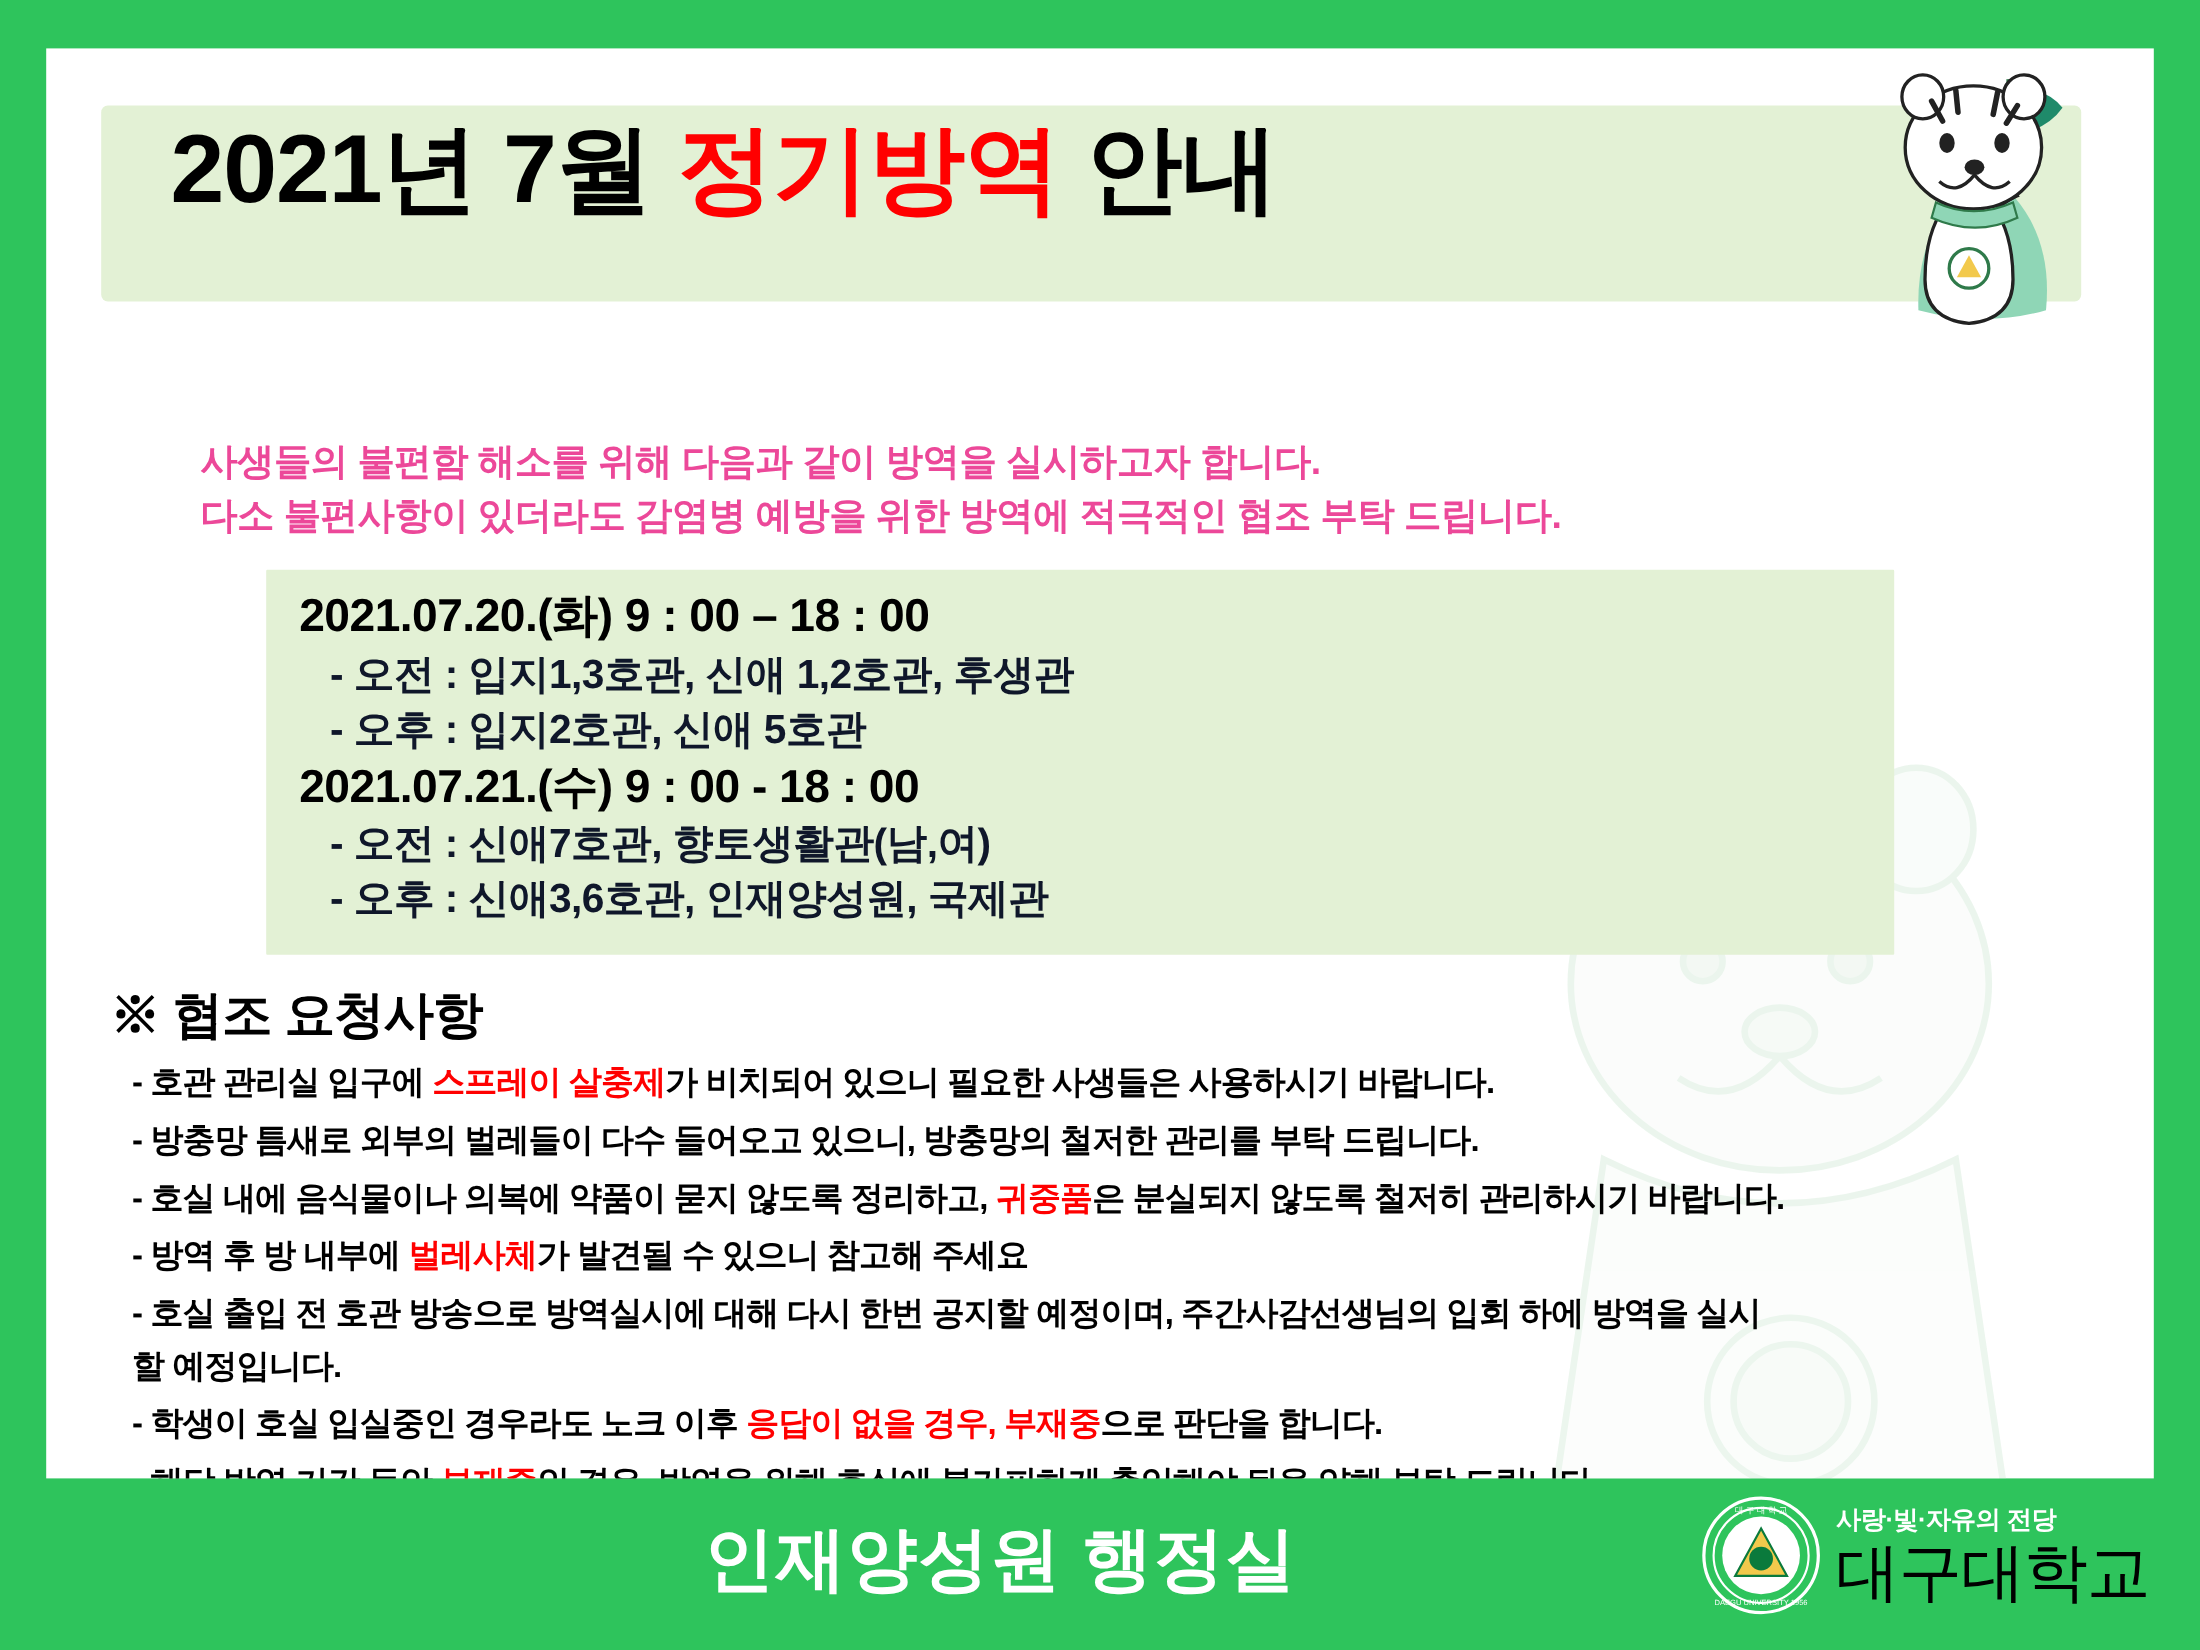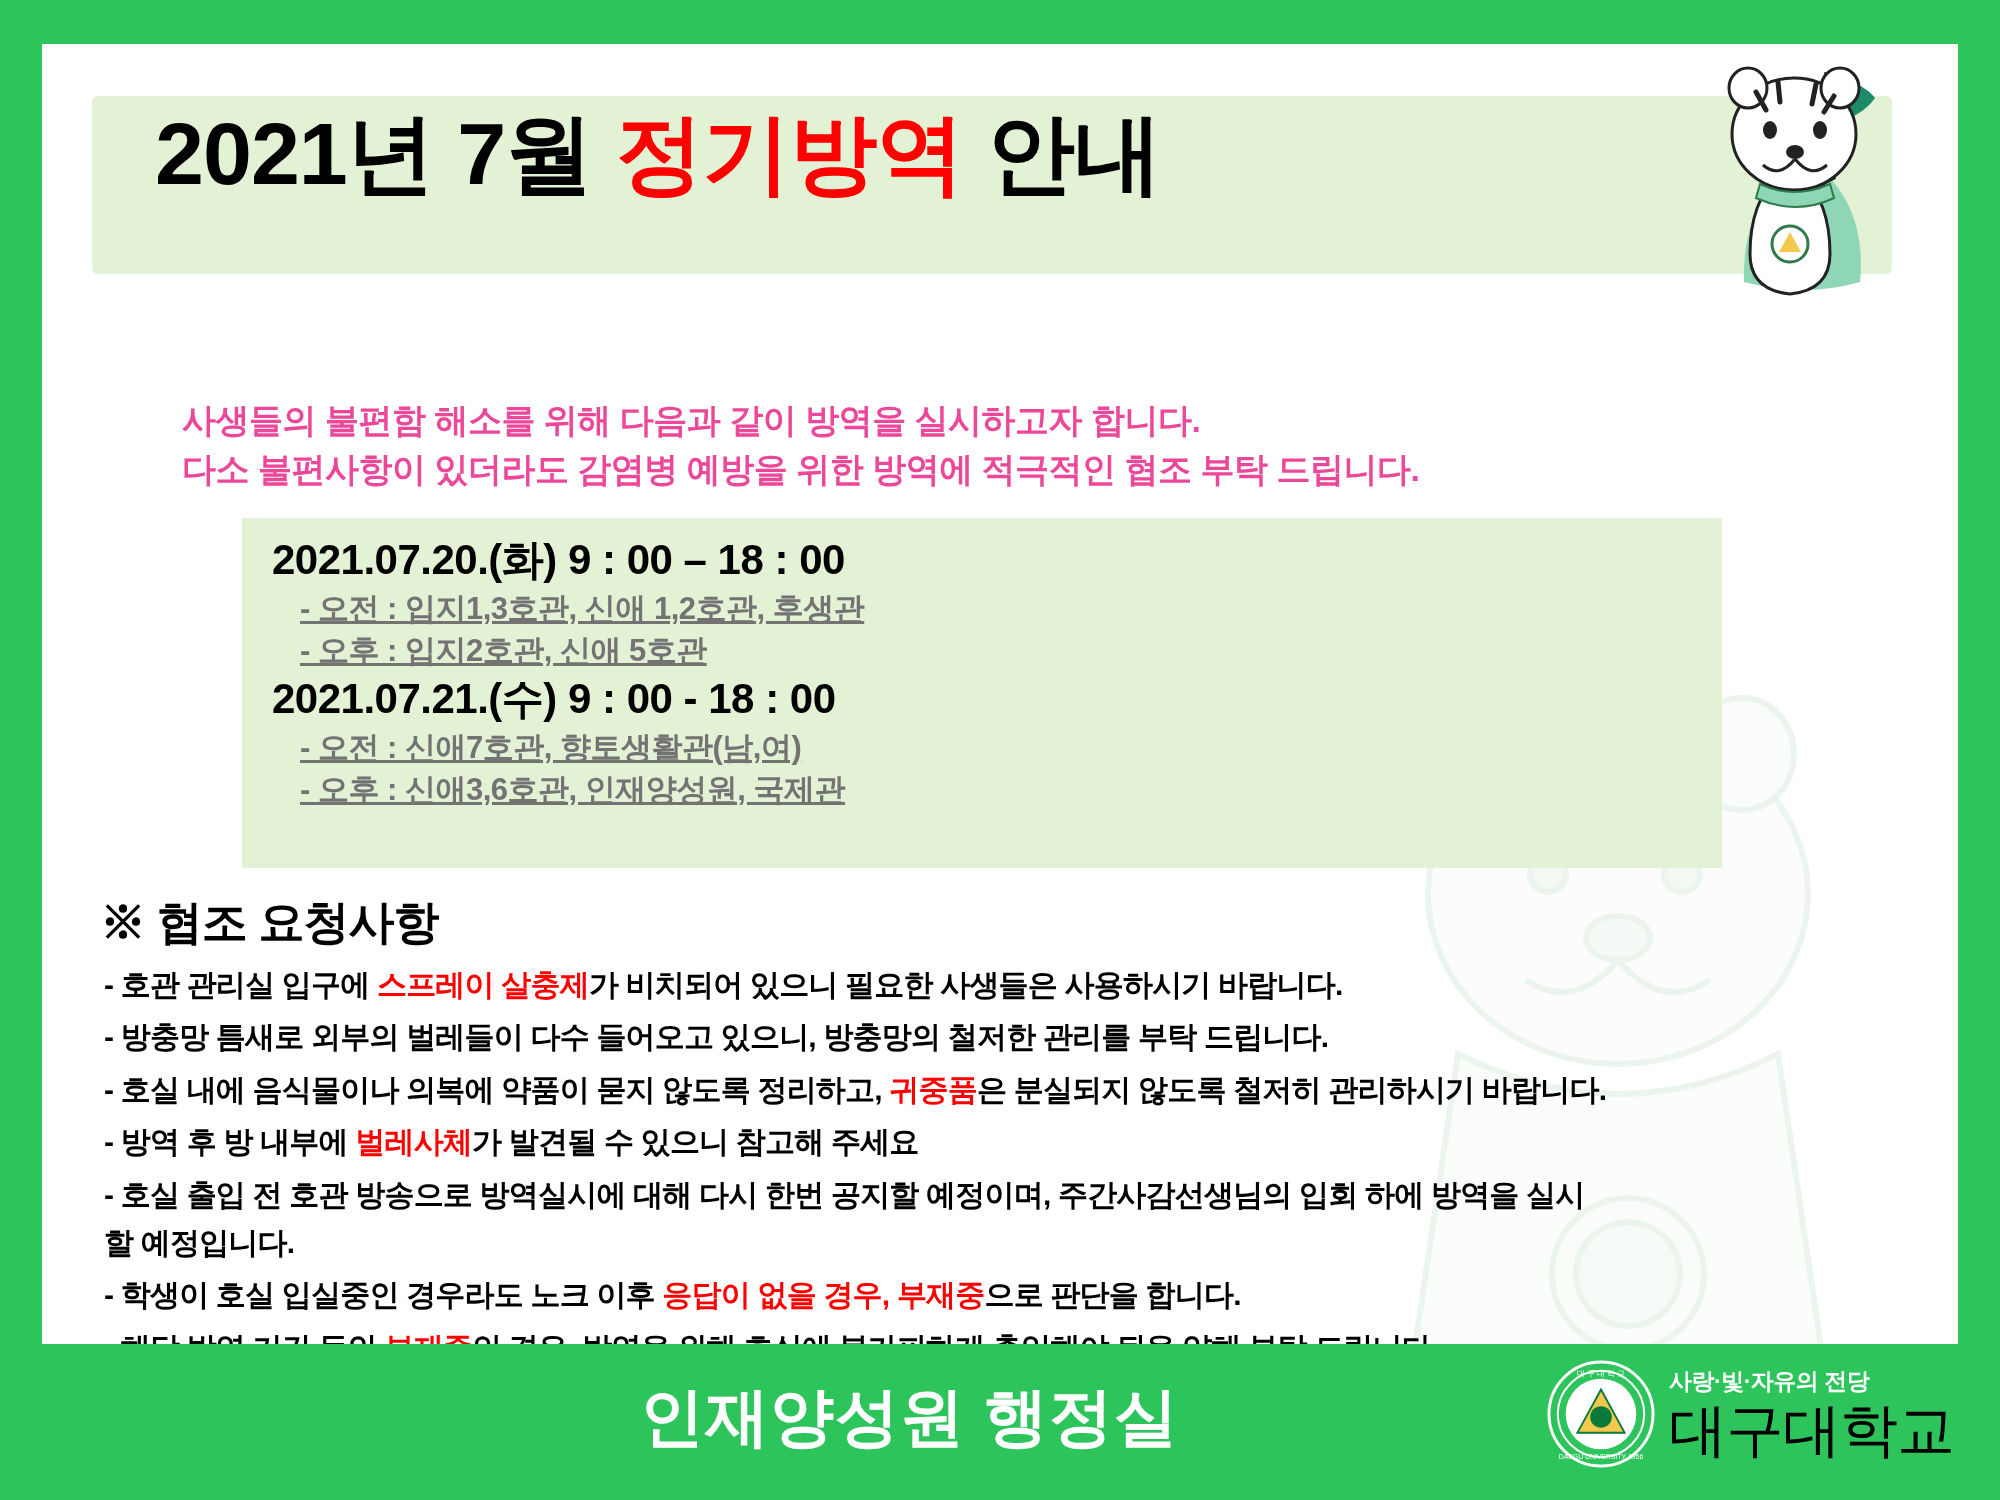--- a/index.html
+++ b/index.html
@@ -92,27 +92,26 @@
   }
   .sched-date {
     font-size: 42px;
     font-weight: bold;
     color: #000;
     margin: 0 0 2px 30px;
     letter-spacing: -0.5px;
     line-height: 1.25;
   }
   .sched-line {
-    font-size: 31px;
-    font-weight: bold;
-    color: #737373;
+    font-size: 37px;
+    font-weight: bold;
+    color: #0f172a;
     margin: 0 0 2px 58px;
     letter-spacing: -0.5px;
     line-height: 1.3;
-    text-decoration: underline;
   }
   .sched-pad {
     padding-top: 16px;
   }
   .req-title {
     position: absolute;
     left: 58px;
     top: 848px;
     font-size: 46px;
     font-weight: bold;
@@ -125,20 +124,21 @@
     top: 922px;
     width: 1830px;
   }
   .req-item {
     font-size: 30px;
     font-weight: bold;
     color: #000;
     line-height: 1.28;
     letter-spacing: -0.8px;
     margin-bottom: 14px;
+    margin-left: 16px;
   }
   .req-item .hl {
     color: #ff0000;
   }
   .req-item.tight {
     margin-bottom: 10px;
   }
   .footer {
     position: absolute;
     left: 0;

